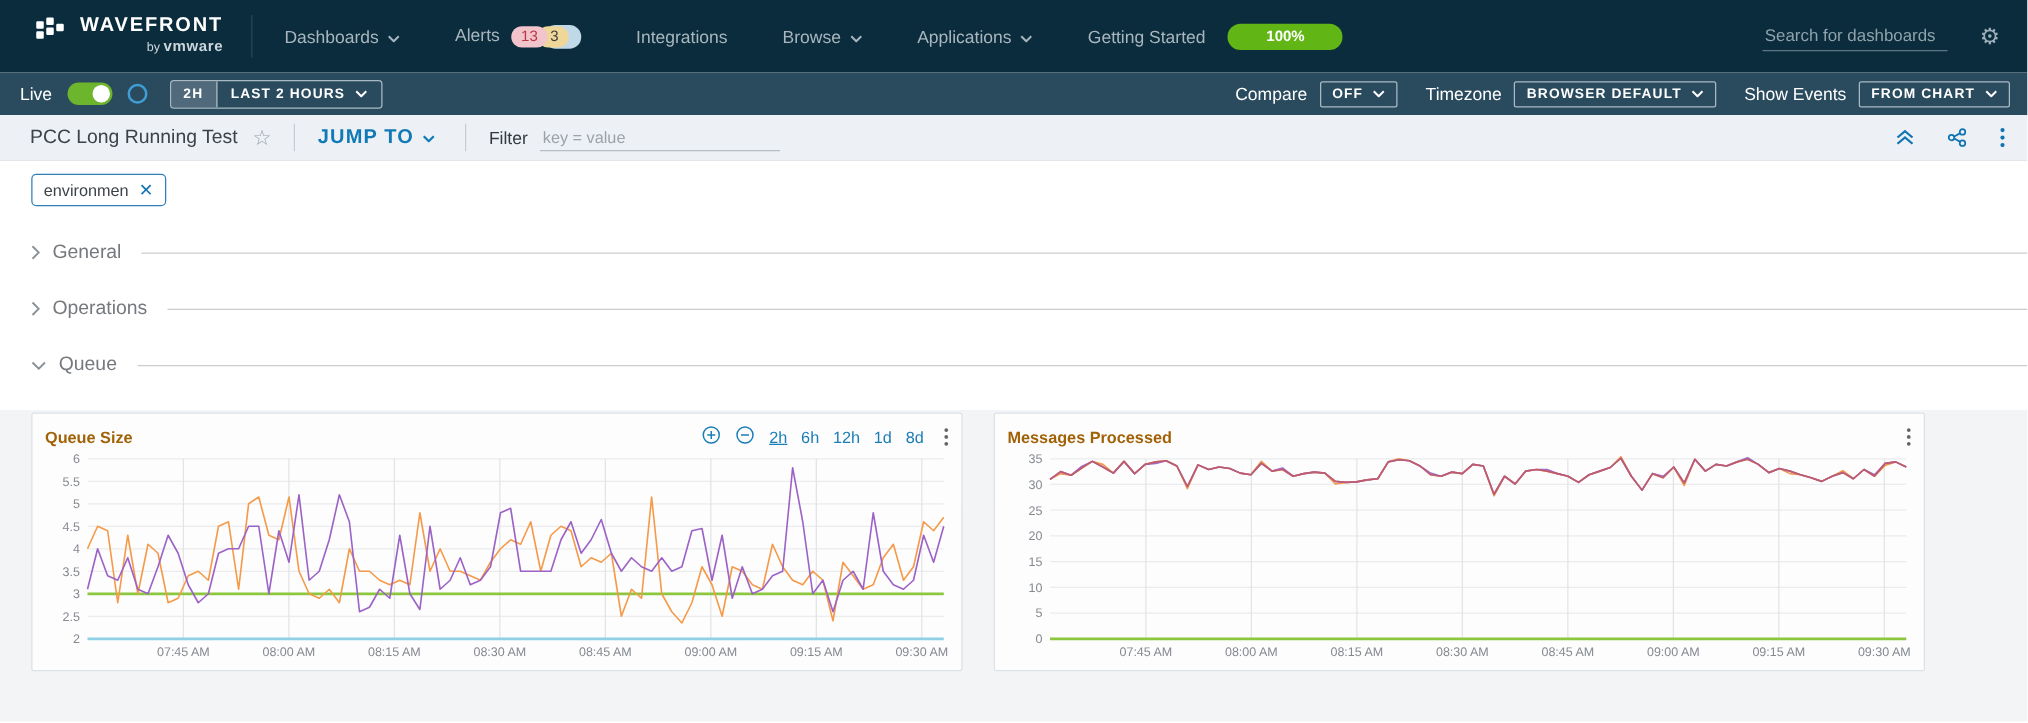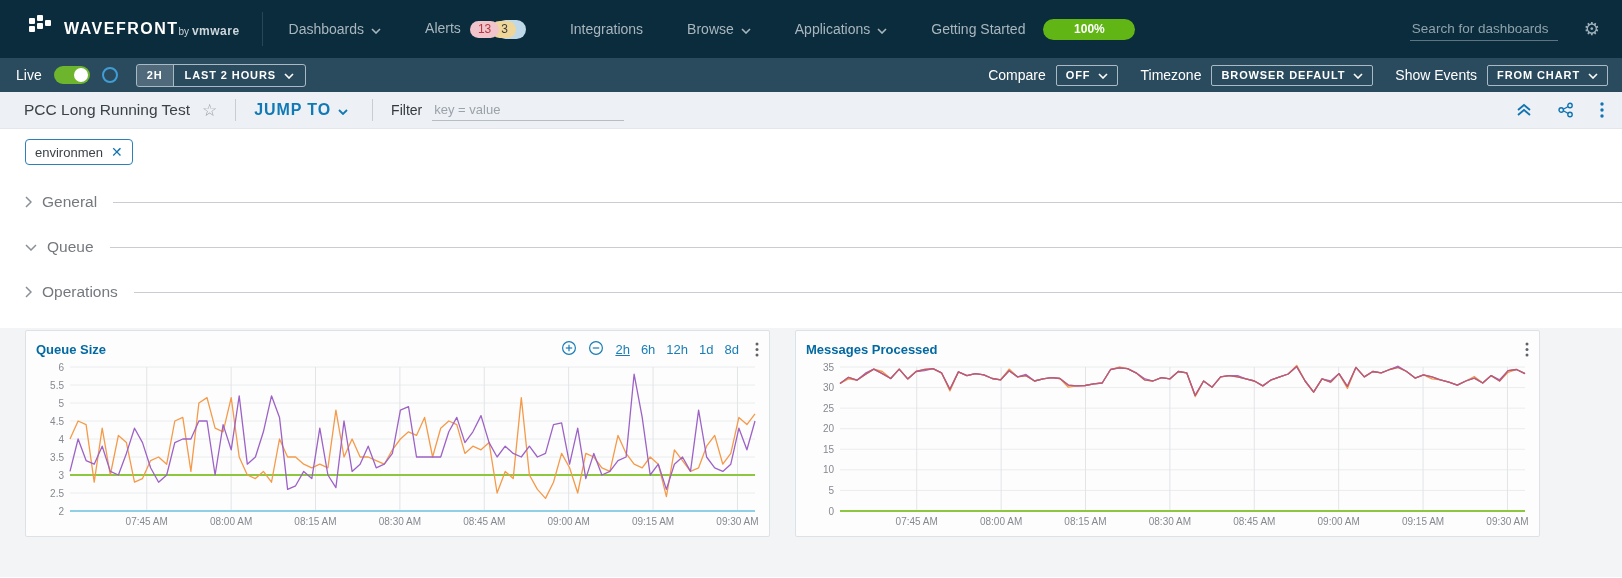--- a/index.html
+++ b/index.html
@@ -2,21 +2,21 @@
 <html><head>
 <meta charset="utf-8">
 <style>
   * { margin:0; padding:0; box-sizing:border-box; }
   html,body { width:1622px; height:578px; overflow:hidden; background:#fff;
     font-family:"Liberation Sans", sans-serif; }
 
   
   .topnav { height:58px; background:#0a2c3d; display:flex; align-items:center; padding:0 22px 0 28px; }
   .brand { display:flex; align-items:center; gap:10px; }
-  .brand-text { display:flex; flex-direction:row; line-height:1.05; }
+  .brand-text { display:flex; flex-direction:column; line-height:1.05; }
   .brand-title { color:#fff; font-weight:bold; font-size:16px; letter-spacing:1.5px; }
   .brand-sub { color:#cdd6db; font-size:10px; align-self:flex-end; margin-top:1px;}
   .brand-sub b { font-size:12px; letter-spacing:.5px;}
   .nav-divider { width:1px; height:34px; background:#24485a; margin:0 26px 0 22px; }
   .nav-item { color:#a9b6be; font-size:14px; margin-right:44px; display:flex; gap:7px; cursor:pointer; white-space:nowrap;}
   .chev { display:inline-block; }
   .badges { display:inline-flex; align-items:center; position:relative; margin-left:2px;}
   .badge { border-radius:10px; font-size:12px; padding:1.5px 8px; position:relative; }
   .badge-blue { background:#bfd9e8; width:30px; height:19px; margin-left:-20px; z-index:1; }
   .badge-red { background:#f2c4cb; color:#b63945; z-index:3; }
@@ -63,21 +63,21 @@
   .sections { padding:28px 0 0 0; background:#fff; }
   .sec-row { display:flex; align-items:center; padding:0 0 0 25px; margin-bottom:27px; cursor:pointer;}
   .sec-chev { color:#8a9097; margin-right:10px; display:flex; }
   .sec-label { font-size:15.5px; color:#75797e; margin-right:16px; white-space:nowrap;}
   .sec-line { flex:1; height:1px; background:#c9ccd0; margin-right:0px; }
 
   
   .charts-area { background:#f2f4f6; display:flex; gap:25px; padding:2px 0 40px 25px; min-height:212px;}
   .card { background:#fdfdfe; border:1px solid #dde2e6; border-radius:2px; width:745px; height:207px; padding:7px 10px 4px 10px; }
   .card-head { display:flex; align-items:center; height:22px; }
-  .card-title { font-size:13px; font-weight:bold; color:#0369a1; }
+  .card-title { font-size:13px; font-weight:bold; color:#a16207; }
   .card-spacer { flex:1; }
   .chart-controls { display:flex; align-items:center; gap:11px; color:#1a7db6; font-size:13px; }
   .chart-controls .rng { cursor:pointer; }
   .chart-controls .rng.active { text-decoration:underline; }
   .kebab { margin-left:16px; cursor:pointer; display:flex; }
   svg text { font-family:"Liberation Sans", sans-serif; }
 </style>
 </head>
 <body>
 
@@ -243,34 +243,34 @@
     <span class="sec-chev">
         <svg width="7" height="12" viewBox="0 0 7 12">
           <polyline points="1,1 6,6 1,11" fill="none" stroke="#8a9097" stroke-width="1.5"></polyline>
         </svg>
       </span>
     <span class="sec-label">General</span>
     <span class="sec-line"></span>
   </div>
   <div class="sec-row">
     <span class="sec-chev">
+        <svg width="7" height="12" viewBox="0 0 7 12">
+          <polyline points="1,1 6,6 1,11" fill="none" stroke="#8a9097" stroke-width="1.5"></polyline>
+        </svg>
+      </span>
+    <span class="sec-label">Operations</span>
+    <span class="sec-line"></span>
+  </div>
+  <div class="sec-row">
+    <span class="sec-chev">
         <svg width="12" height="7" viewBox="0 0 12 7">
           <polyline points="1,1 6,6 11,1" fill="none" stroke="#8a9097" stroke-width="1.5"></polyline>
         </svg>
       </span>
     <span class="sec-label">Queue</span>
-    <span class="sec-line"></span>
-  </div>
-  <div class="sec-row">
-    <span class="sec-chev">
-        <svg width="7" height="12" viewBox="0 0 7 12">
-          <polyline points="1,1 6,6 1,11" fill="none" stroke="#8a9097" stroke-width="1.5"></polyline>
-        </svg>
-      </span>
-    <span class="sec-label">Operations</span>
     <span class="sec-line"></span>
   </div>
 </div>
 
 <div class="charts-area">
 
   <div class="card">
     <div class="card-head">
       <span class="card-title">Queue Size</span>
       <span class="card-spacer"></span>

